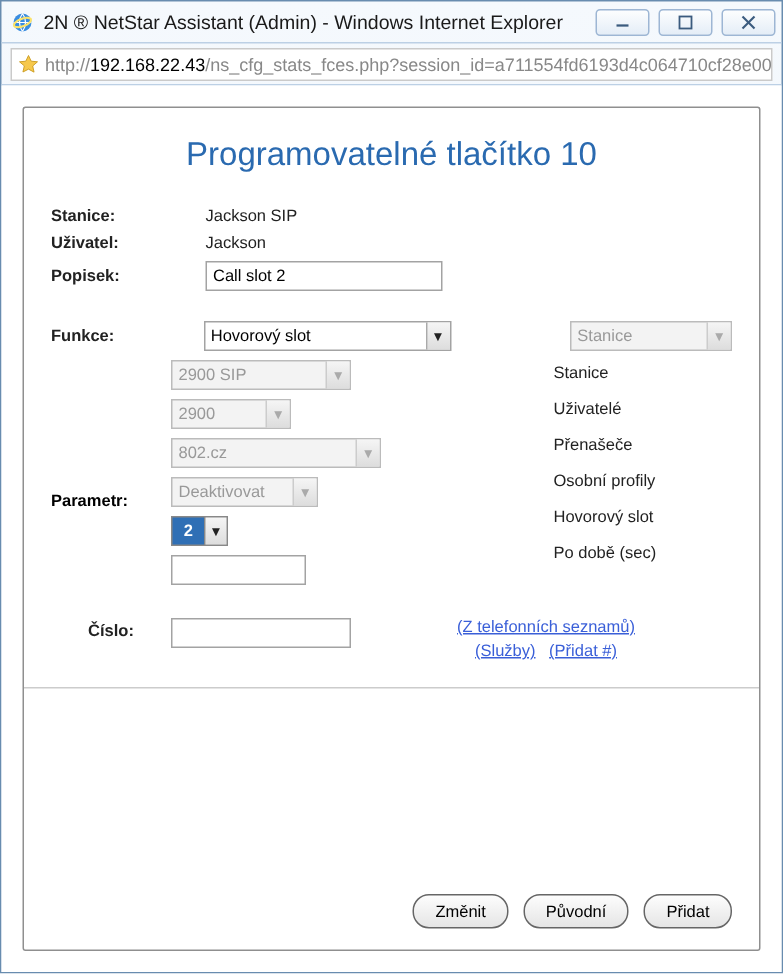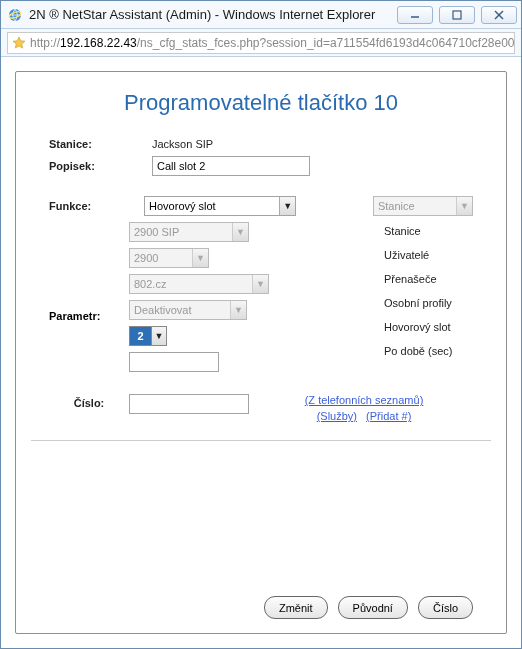--- a/index.html
+++ b/index.html
@@ -50,21 +50,21 @@
   }
   .addr-field .fav { width:16px;height:16px;margin-right:4px;display:inline-flex;align-items:center;justify-content:center; }
   .addr-text { font-size:12px; color:#888; }
   .addr-text .host { color:#000; }
   .client {
     flex:1; padding:14px; background:#fff;
   }
   .frame {
     height:100%;
     border:1px solid #8f8f8f; border-radius:2px;
-    padding:10px 33px 14px;
+    padding:10px 18px 14px;
     display:flex;flex-direction:column;
     position:relative;
   }
   .page-title {
     text-align:center;font-size:22px;color:#2a6ab0;font-weight:normal;
     margin:8px 0 22px;
   }
   .row { display:flex; align-items:center; margin-bottom:6px;gap:23px; }
   .lab { width:80px; font-weight:bold; color:#222; }
   .val { color:#222; }
@@ -167,20 +167,24 @@
   <div class="client">
     <div class="frame">
 
       <div class="page-title">Programovatelné tlačítko 10</div>
 
       <div class="row">
         <div class="lab">Stanice:</div>
         <div class="val">Jackson SIP</div>
       </div>
       <div class="row">
+        <div class="lab">Uživatel:</div>
+        <div class="val">Jackson</div>
+      </div>
+      <div class="row">
         <div class="lab">Popisek:</div>
         <input class="text" type="text" value="Call slot 2" style="">
       </div>
 
       <div class="spacer"></div>
 
       <div class="row">
         <div class="lab">Funkce:</div>
         <div class="combo">
           <span class="cv">Hovorový slot</span>
@@ -202,21 +206,21 @@
               <span class="arrow">▼</span>
             </div>
           <div class="combo disabled" style="width:80px">
               <span class="cv">2900</span>
               <span class="arrow">▼</span>
             </div>
           <div class="combo disabled" style="width:140px">
               <span class="cv">802.cz</span>
               <span class="arrow">▼</span>
             </div>
-          <div class="combo disabled" style="width:118px">
+          <div class="combo disabled" style="width:98px">
               <span class="cv">Deaktivovat</span>
               <span class="arrow">▼</span>
             </div>
           <div class="slot-sel">
             <div class="slot-val">2</div>
             <div class="slot-arrow">▼</div>
           </div>
           <input class="text" style="width: 90px;" type="text" value="">
         </div>
         <div class="param-right">
@@ -239,19 +243,19 @@
             <span>(Přidat #)</span>
           </div>
         </div>
       </div>
 
       <hr class="sep">
 
       <div class="footer-btns">
         <button class="btn">Změnit</button>
         <button class="btn">Původní</button>
-        <button class="btn">Číslo</button>
+        <button class="btn">Přidat</button>
       </div>
 
     </div>
   </div>
 
 </div>
 
 </body></html>

